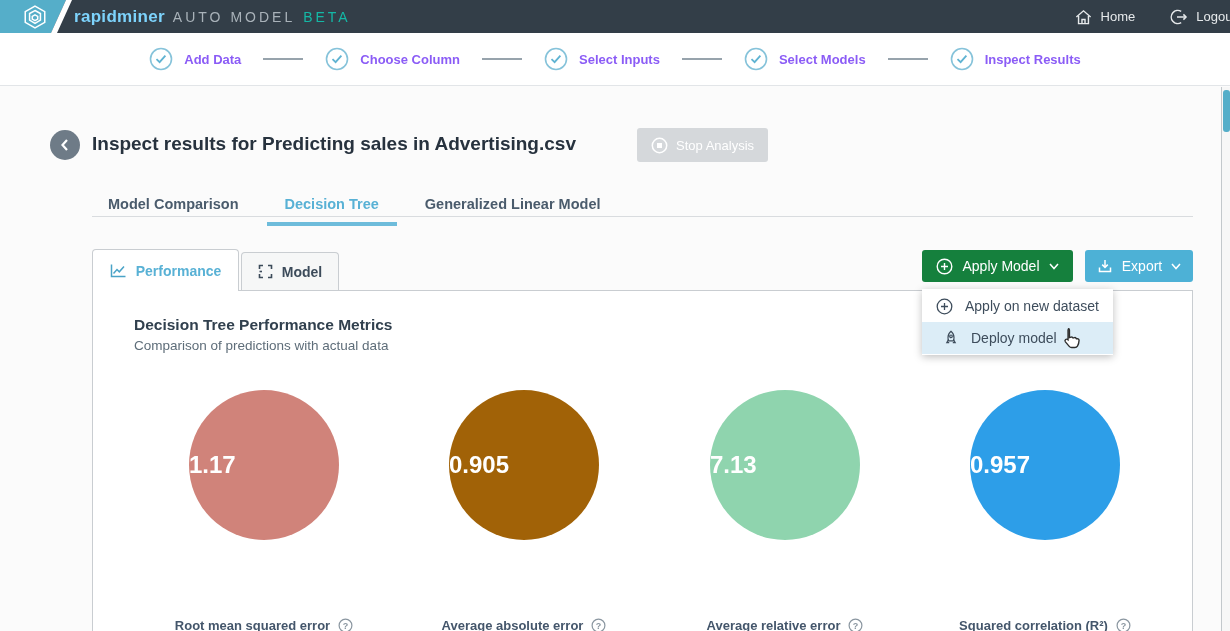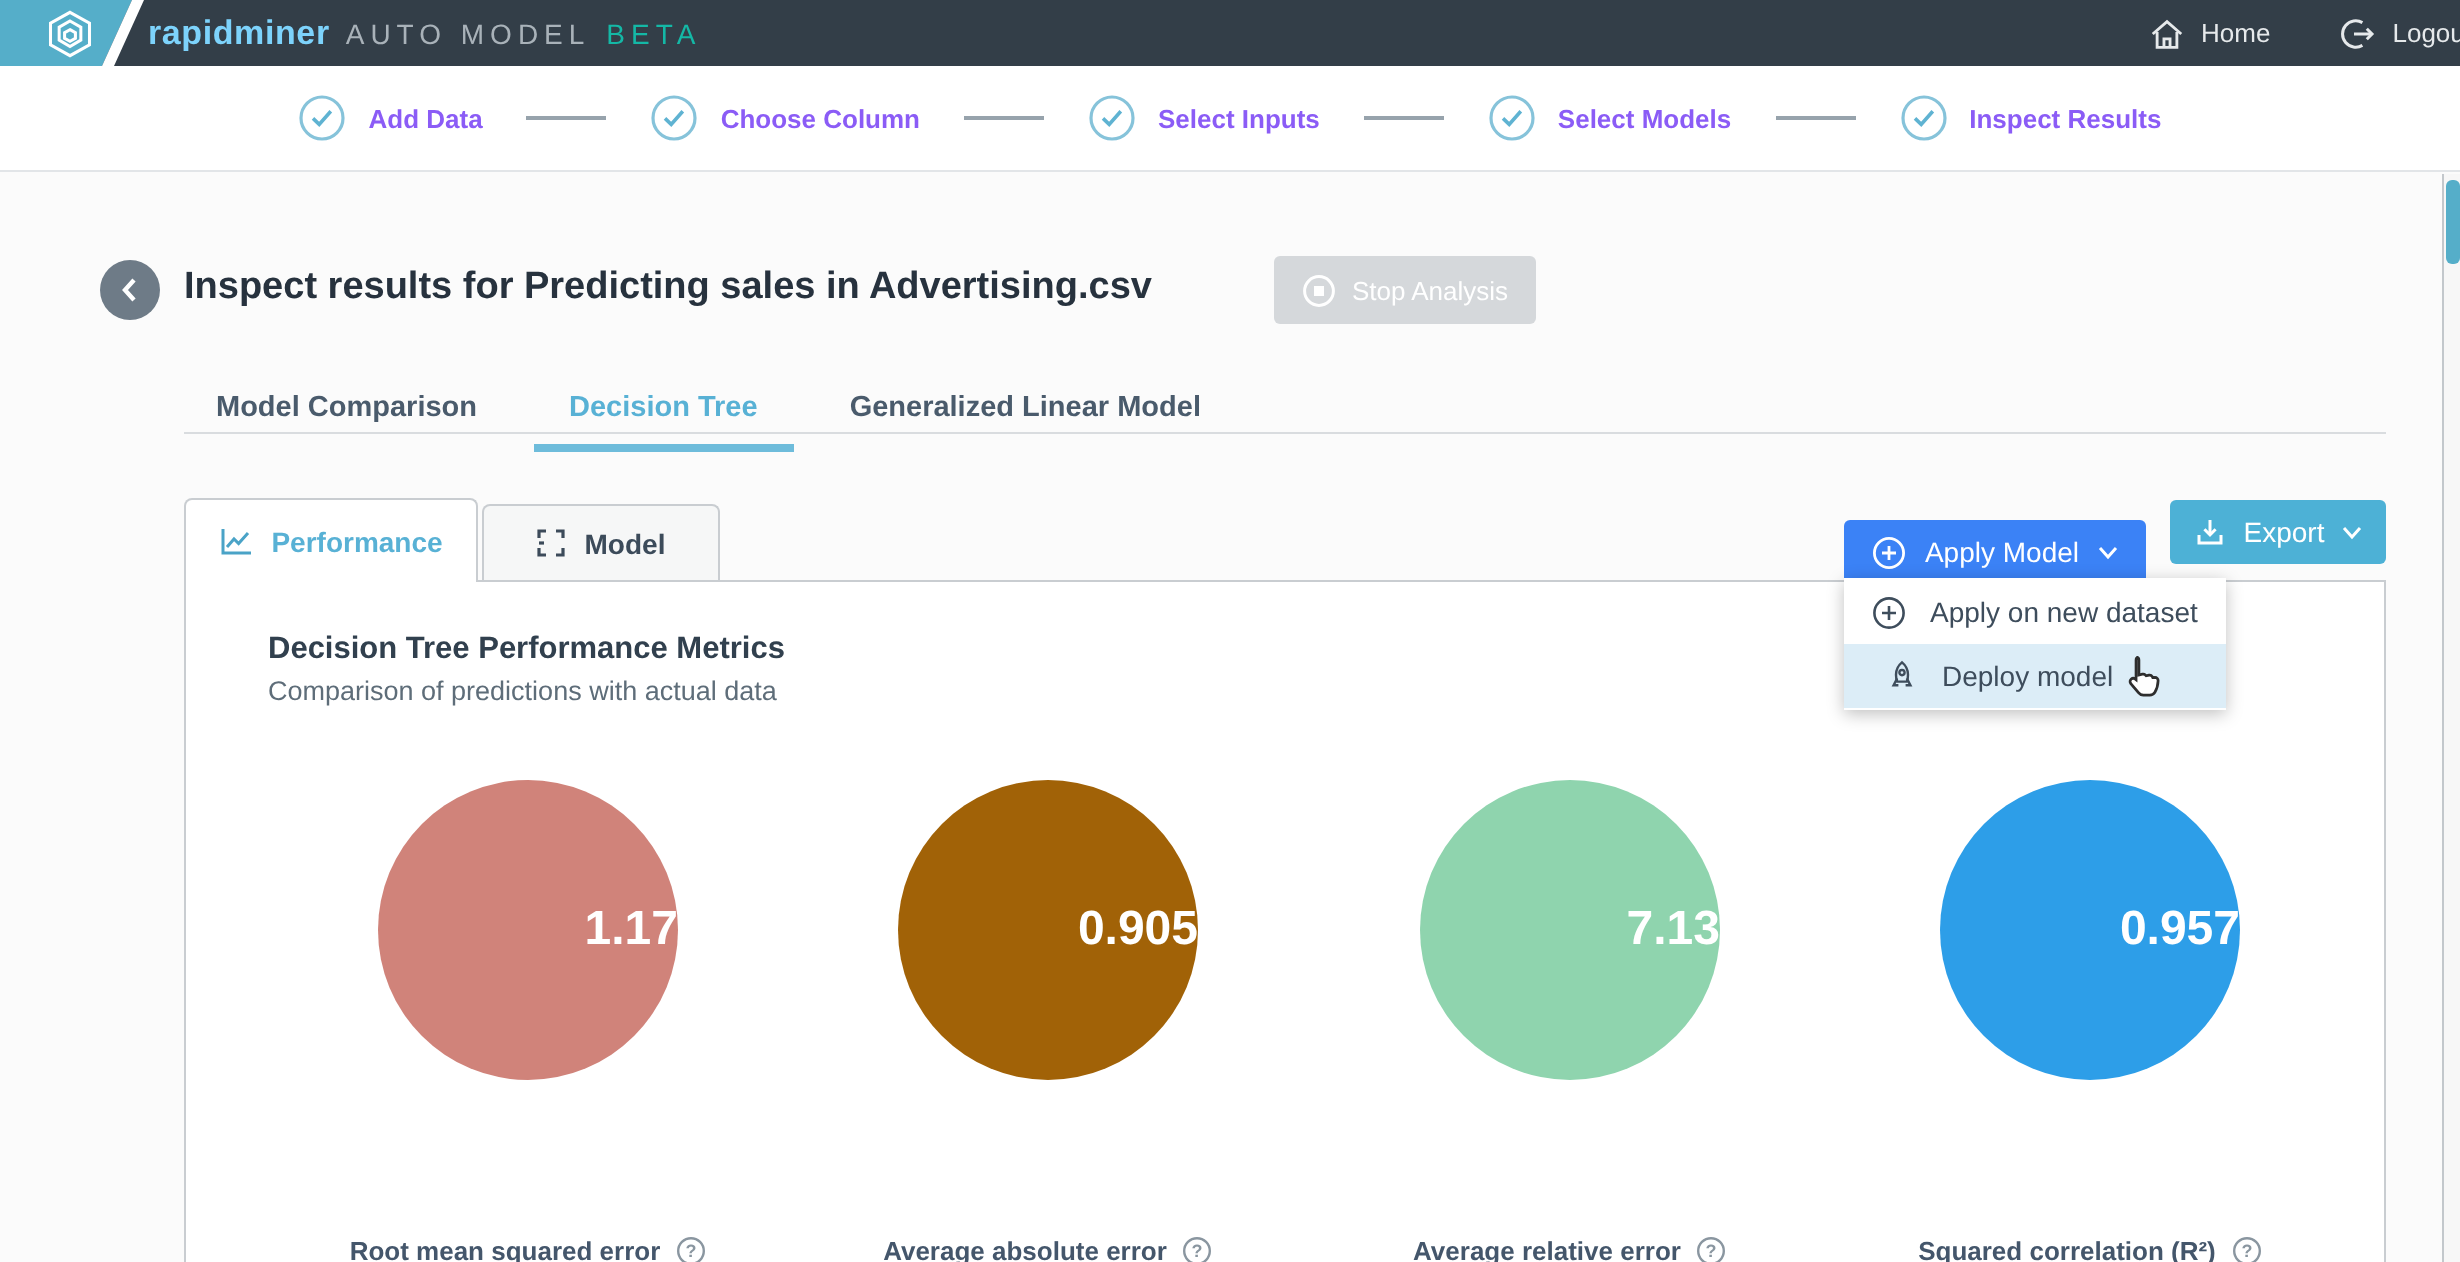--- a/index.html
+++ b/index.html
@@ -72,30 +72,30 @@
 
   
   .view-tab {
     position: absolute; display: flex; align-items: center; justify-content: center; gap: 9px;
     border: 1px solid #c9cdd1; border-bottom: none; border-radius: 4px 4px 0 0; cursor: pointer;
   }
   .view-tab.active {
     left: 92px; top: 249px; width: 147px; height: 42px; background: #ffffff; z-index: 12;
   }
   .view-tab.inactive {
-    left: 241px; top: 252px; width: 119px; height: 38px; background: #f6f7f7; z-index: 8;
+    left: 241px; top: 252px; width: 98px; height: 38px; background: #f6f7f7; z-index: 8;
   }
   .view-tab.active .view-tab-label { color: #58b1d5; font-size: 14px; font-weight: 700; }
   .view-tab.inactive .view-tab-label { color: #3c4b5a; font-size: 14px; font-weight: 700; }
 
   
   .btn { position: absolute; top: 250px; height: 32px; border: none; border-radius: 3px;
     display: flex; align-items: center; justify-content: center; gap: 9px;
     color: #ffffff; font-size: 14px; font-family: inherit; cursor: pointer; z-index: 15; }
-  .btn-apply { left: 922px; width: 151px; background: #3b82f6; margin-top: 10px; }
+  .btn-apply { left: 922px; width: 151px; background: #15803d; }
   .btn-export { left: 1085px; width: 108px; background: #4db1d6; }
 
   
   .dropdown {
     position: absolute; left: 922px; top: 289px; width: 191px; background: #ffffff;
     box-shadow: 0 2px 8px rgba(0,0,0,0.25); z-index: 25; padding: 1px 0;
   }
   .dropdown-item { height: 32px; display: flex; align-items: center; gap: 12px; padding: 0 14px; cursor: pointer; }
   .dropdown-item.highlighted { background: #dcedf7; padding-left: 21px; }
   .dropdown-item-label { font-size: 14px; color: #3e4d5c; }
@@ -104,21 +104,21 @@
   
   .card {
     position: absolute; left: 92px; top: 290px; width: 1101px; height: 400px;
     background: #ffffff; border: 1px solid #c9cdd1; z-index: 4;
   }
   .card-heading { position: absolute; left: 41px; top: 25px; font-size: 15.5px; font-weight: 700; color: #31404e; }
   .card-subheading { position: absolute; left: 41px; top: 47px; font-size: 13.5px; color: #5e6d79; }
 
   .metric-circle {
     position: absolute; top: 99px; width: 150px; height: 150px; border-radius: 50%;
-    display: flex; align-items: center; justify-content: flex-end;
+    display: flex; align-items: center; justify-content: flex-start;
   }
   .metric-value { color: #ffffff; font-size: 24px; font-weight: 700; }
   .metric-label-row {
     position: absolute; top: 296px; width: 300px; display: flex; align-items: center; justify-content: center; gap: 8px; margin-top: 31px;
   }
   .metric-label { font-size: 13px; font-weight: 700; color: #44566b; white-space: nowrap; }
 
   
   .scrollbar-track {
     position: absolute; right: 0; top: 87px; width: 9px; height: 544px;

